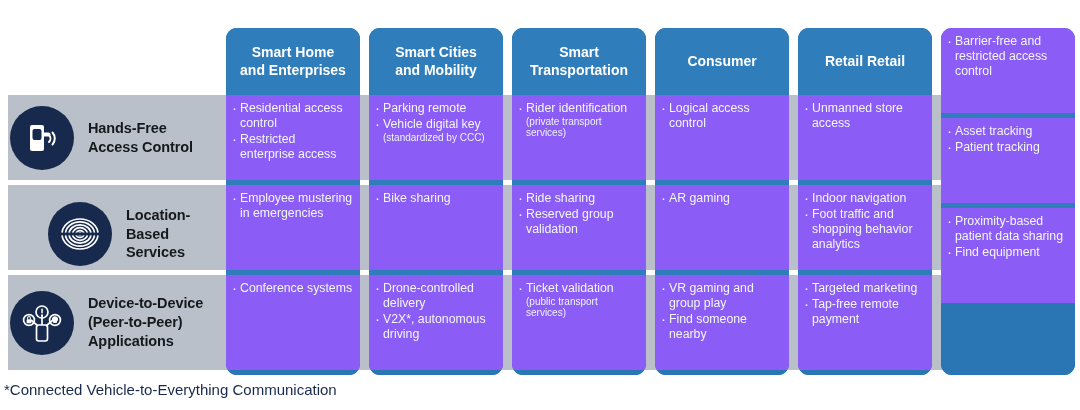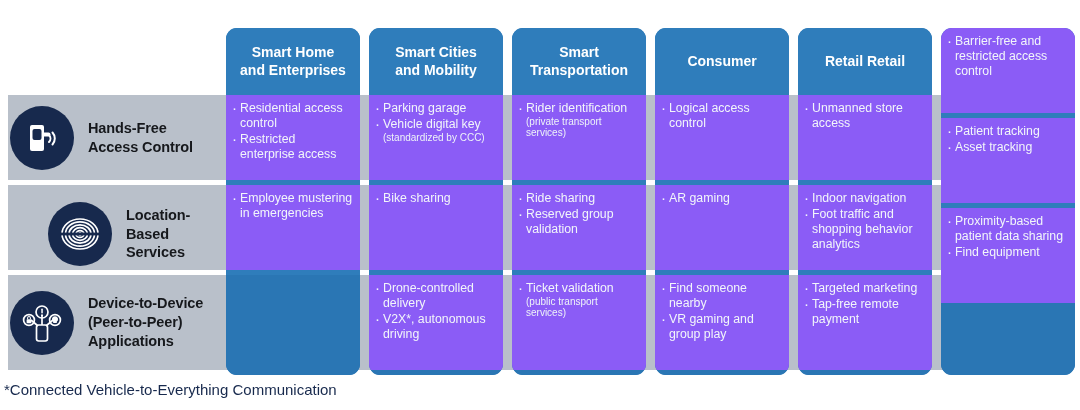--- a/index.html
+++ b/index.html
@@ -199,30 +199,35 @@
             <li>Restricted enterprise access</li>
           </ul>
         </div>
       <div class="cell-gap"></div>
       <div class="cell c1">
           <ul>
             <li>Employee mustering in emergencies</li>
           </ul>
         </div>
       <div class="cell-gap"></div>
+      <div class="cell c2">
+          <ul>
+            <li>Conference systems</li>
+          </ul>
+        </div>
       <div class="cell-tail"></div>
     </div>
   </div>
 
   <div class="col" style="left:369px">
     <div class="col-head">Smart Cities<br>and Mobility</div>
     <div class="col-body">
       <div class="cell c0">
           <ul>
-            <li>Parking garage</li>
+            <li>Parking remote</li>
             <li>Vehicle digital key<span class="sub">(standardized by CCC)</span></li>
           </ul>
         </div>
       <div class="cell-gap"></div>
       <div class="cell c1">
           <ul>
             <li>Bike sharing</li>
           </ul>
         </div>
       <div class="cell-gap"></div>
@@ -271,22 +276,22 @@
         </div>
       <div class="cell-gap"></div>
       <div class="cell c1">
           <ul>
             <li>AR gaming</li>
           </ul>
         </div>
       <div class="cell-gap"></div>
       <div class="cell c2">
           <ul>
+            <li>VR gaming and group play</li>
             <li>Find someone nearby</li>
-            <li>VR gaming and group play</li>
           </ul>
         </div>
       <div class="cell-tail"></div>
     </div>
   </div>
 
   <div class="col" style="left:798px">
     <div class="col-head">Retail Retail</div>
     <div class="col-body">
       <div class="cell c0">
@@ -315,22 +320,22 @@
   <div class="col" style="left:941px">
     <div class="col-body">
       <div class="cell c0">
           <ul>
             <li>Barrier-free and restricted access control</li>
           </ul>
         </div>
       <div class="cell-gap"></div>
       <div class="cell c1">
           <ul>
+            <li>Asset tracking</li>
             <li>Patient tracking</li>
-            <li>Asset tracking</li>
           </ul>
         </div>
       <div class="cell-gap"></div>
       <div class="cell c2">
           <ul>
             <li>Proximity-based patient data sharing</li>
             <li>Find equipment</li>
           </ul>
         </div>
       <div class="cell-tail"></div>

